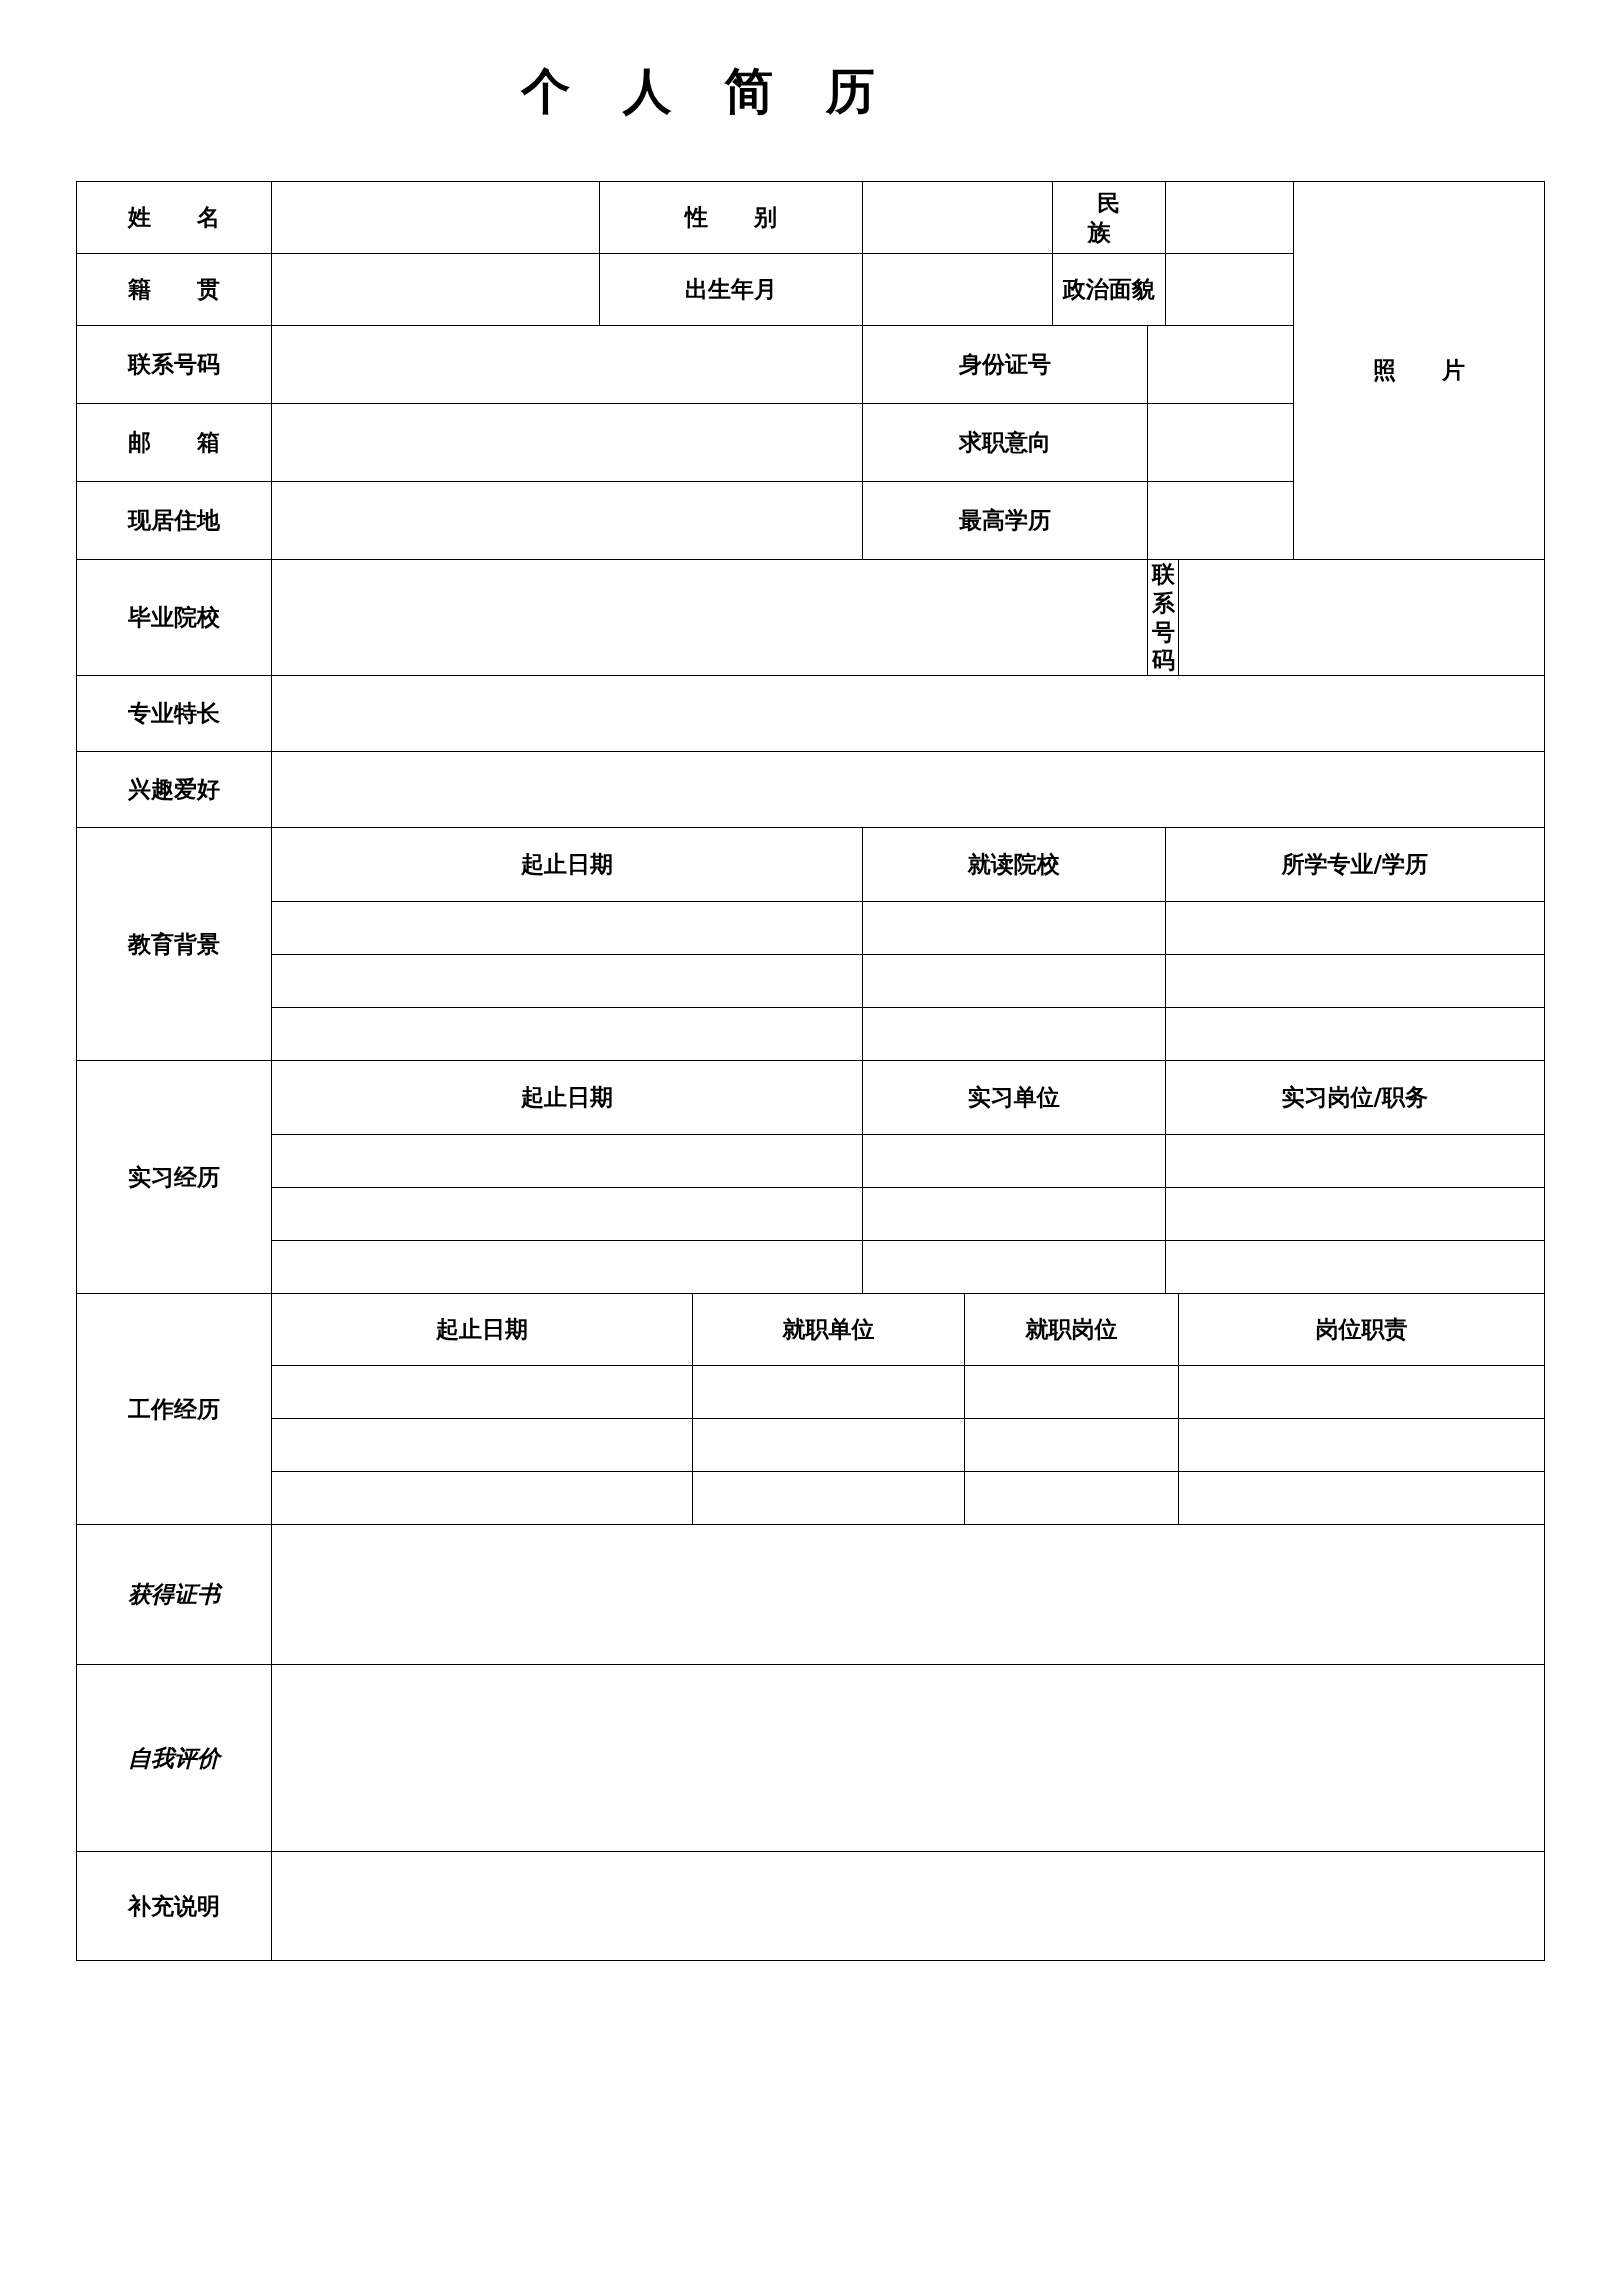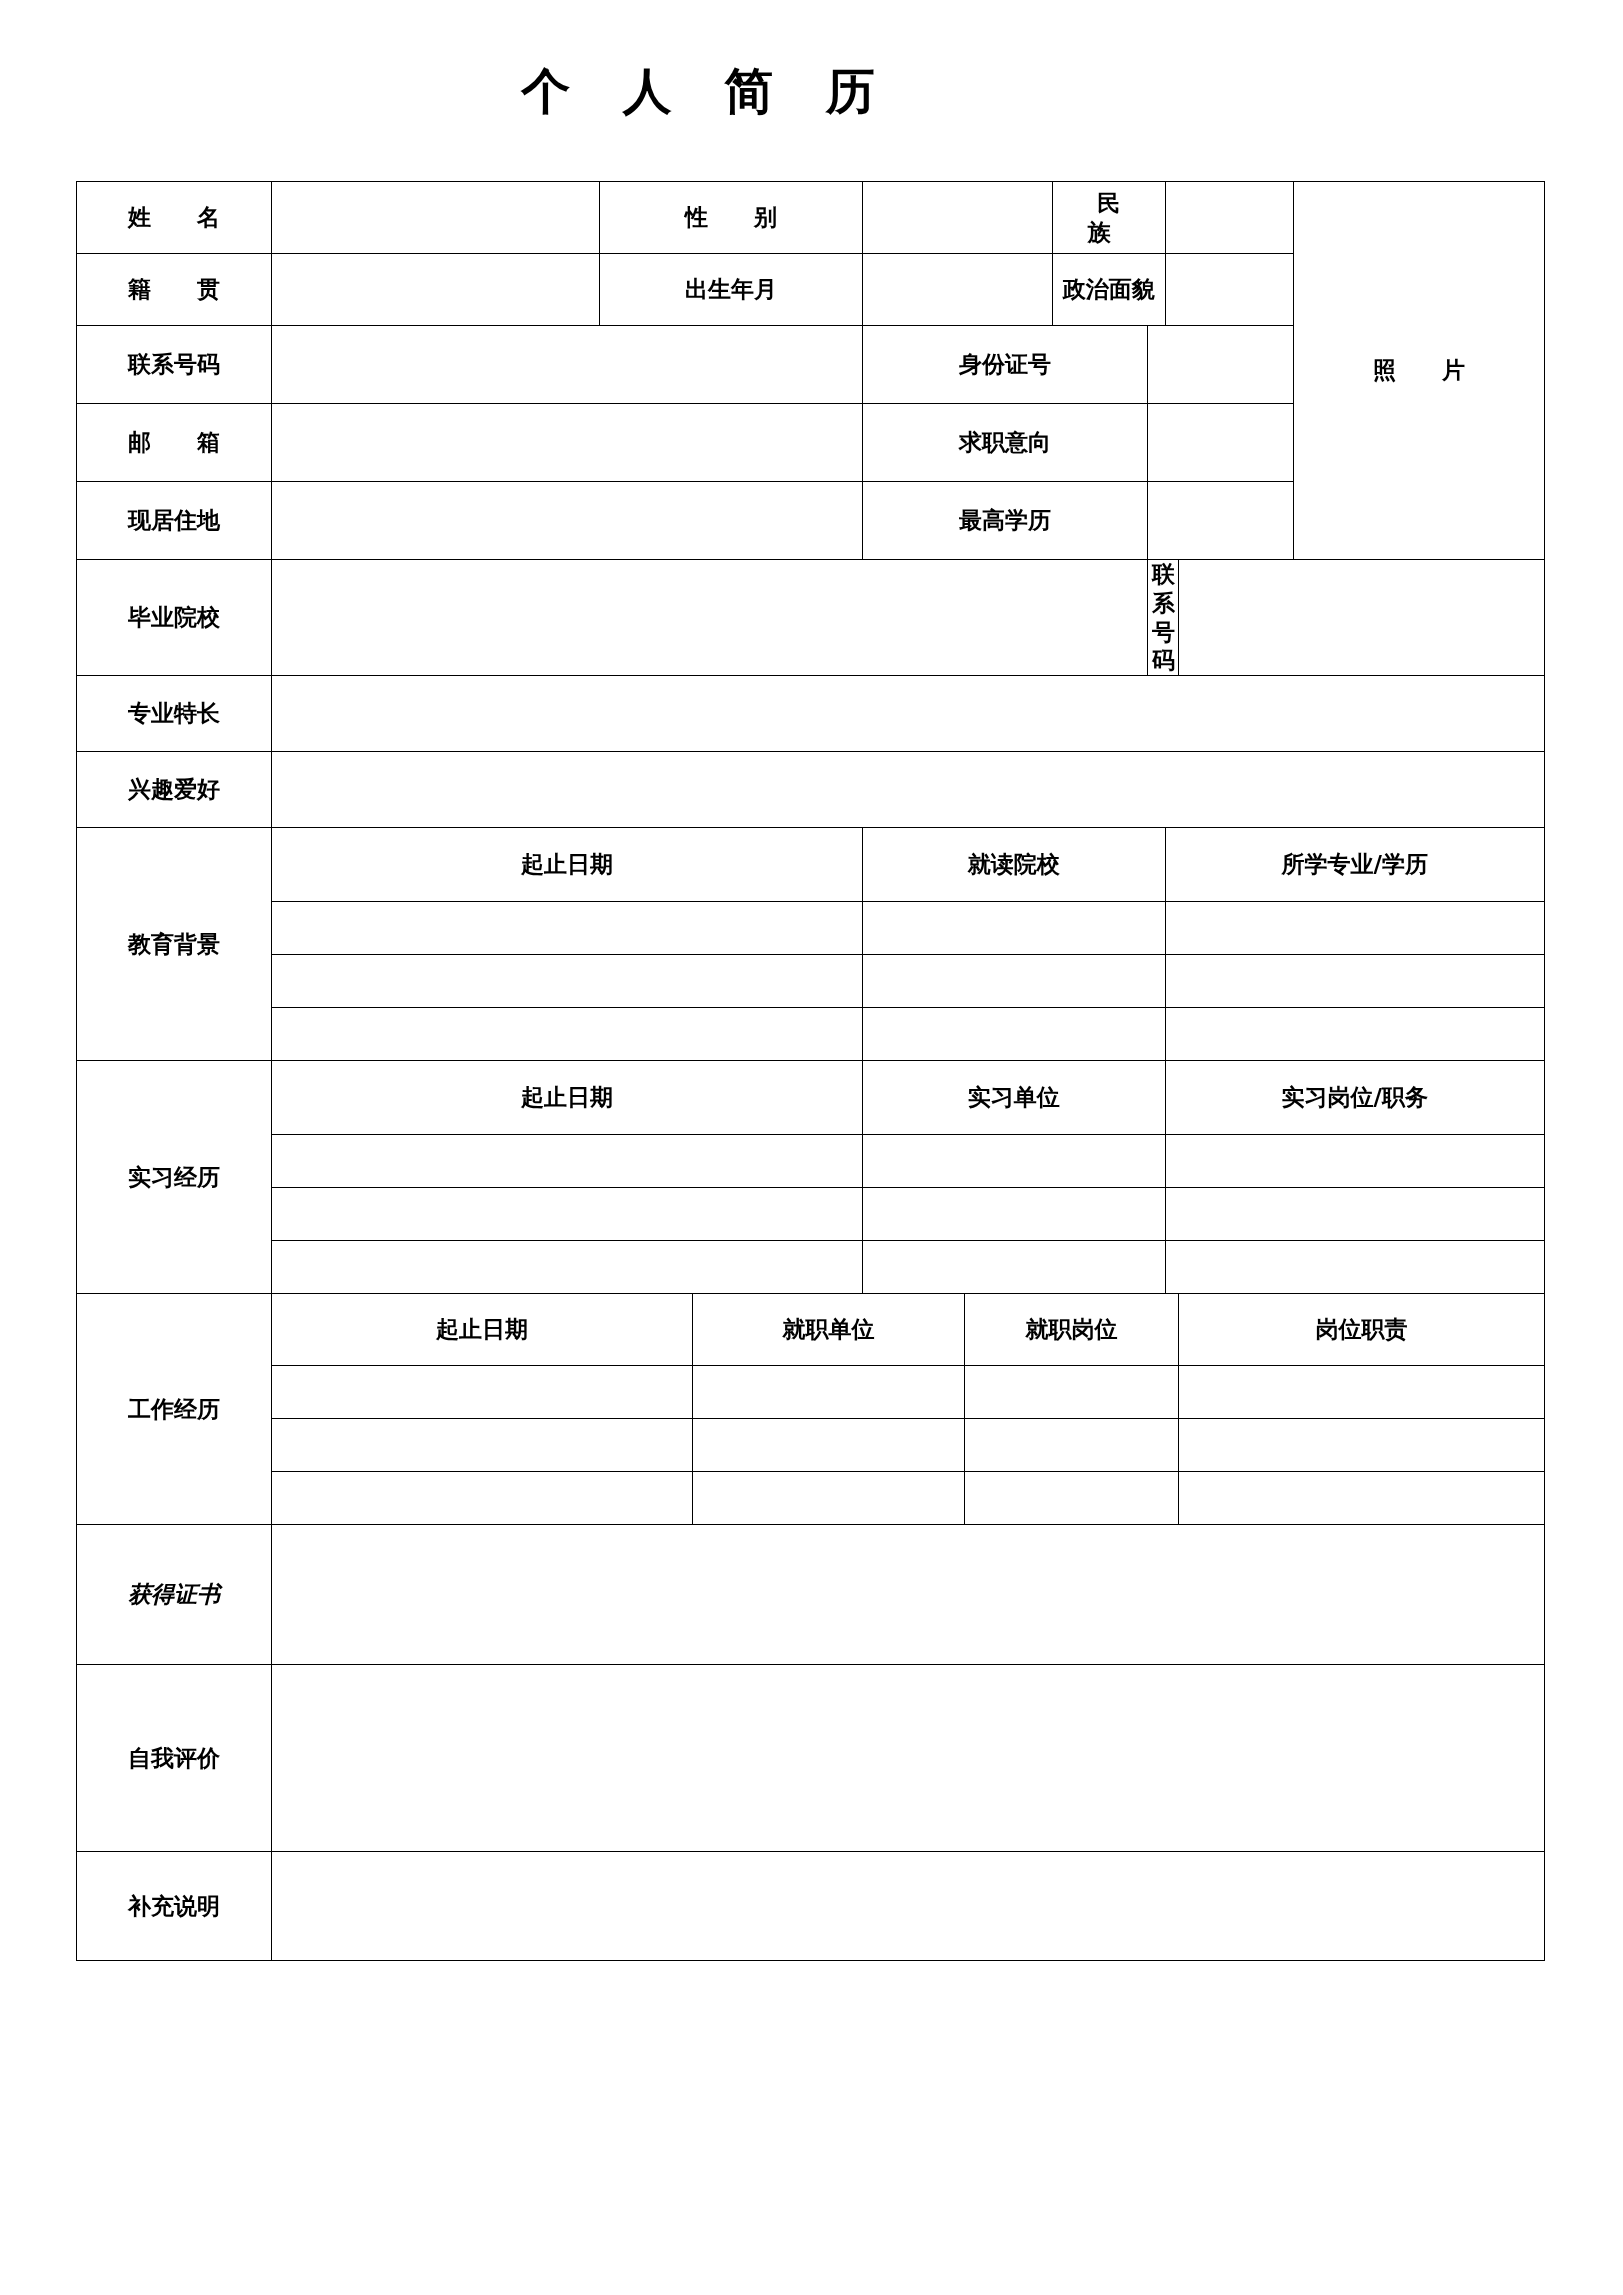--- a/index.html
+++ b/index.html
@@ -227,21 +227,21 @@
       <td class="blank" colspan="3"></td>
       <td class="blank" colspan="4"></td>
       <td class="blank outer-right" colspan="3"></td>
     </tr>
 
     <tr style="height: 140px; font-style: italic;">
       <td class="heavy-top outer-left" style="height:140px">获得证书</td>
       <td class="blank heavy-top outer-right" colspan="13"></td>
     </tr>
 
-    <tr style="height: 187px;">
+    <tr style="height: 187px; font-style: italic;">
       <td class="heavy-top outer-left" style="height:187px">自我评价</td>
       <td class="blank heavy-top outer-right" colspan="13"></td>
     </tr>
 
     <tr style="height: 109px;">
       <td class="heavy-top outer-left outer-bot" style="height:109px">补充说明</td>
       <td class="blank heavy-top outer-right outer-bot" colspan="13"></td>
     </tr>
 
   </tbody>

